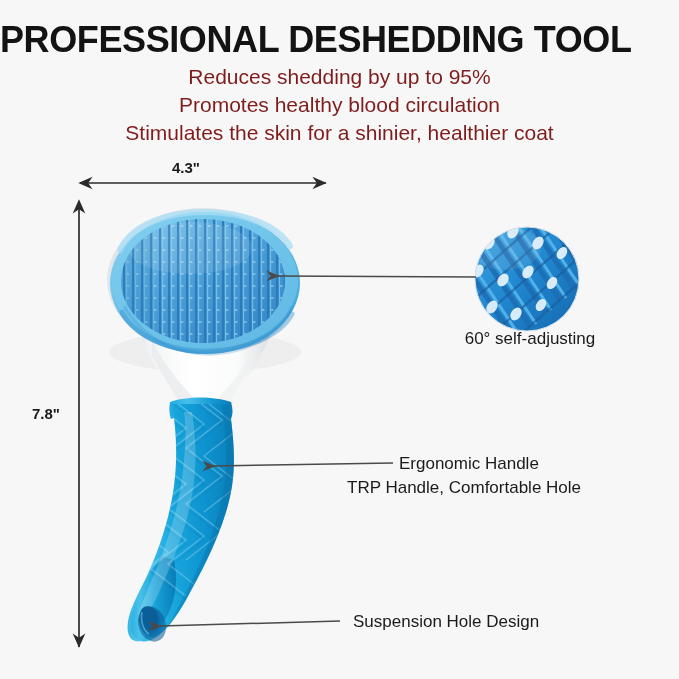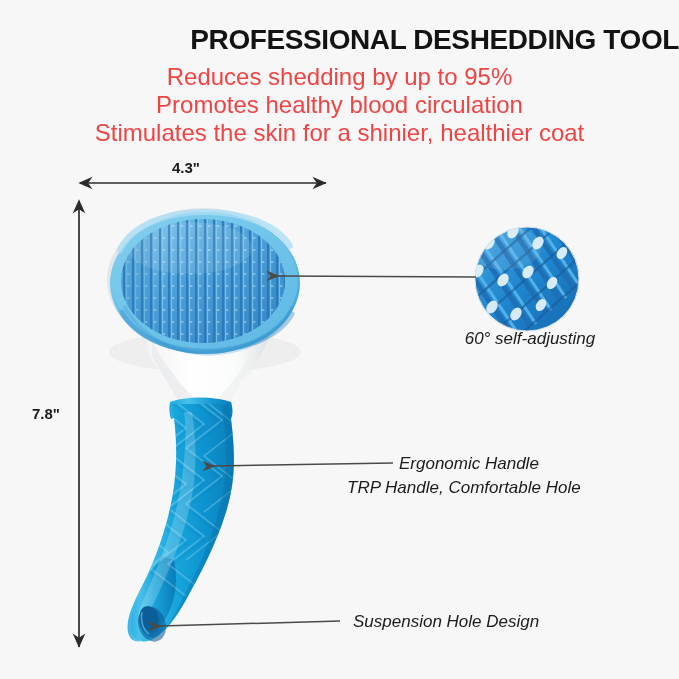--- a/index.html
+++ b/index.html
@@ -9,44 +9,44 @@
     font-family:"Liberation Sans", sans-serif;
     color:#1a1a1a;
     overflow:hidden;
     position:relative;
   }
   #stage{position:absolute;inset:0;width:679px;height:679px;}
 
   
   .title{
     position:absolute;left:0;top:18px;width:679px;
-    text-align:right;
-    font-size:28px;line-height:44px;
+    text-align:left;
+    font-size:36px;line-height:44px;
     font-weight:700;letter-spacing:-0.4px;
     color:#131313;
     white-space:nowrap;
   }
   .sub{
     position:absolute;left:0;width:679px;text-align:center;
-    font-size:24px;line-height:26px;color:#ef4444;font-weight:400;
+    font-size:21px;line-height:26px;color:#7f1d1d;font-weight:400;
   }
   .sub1{top:64px;}
   .sub2{top:92px;}
   .sub3{top:120px;}
 
   
   .dimlabel{
     position:absolute;font-size:15px;font-weight:700;color:#1a1a1a;
   }
   .dim-w-label{left:172px;top:159px;}
   .dim-h-label{left:32px;top:405px;}
 
   
   .callout{
-    position:absolute;font-size:17px;line-height:24px;color:#1b1b1b;font-weight:400;font-style:italic;
+    position:absolute;font-size:17px;line-height:24px;color:#1b1b1b;font-weight:400;
   }
   .callout-needles{left:430px;top:327px;width:200px;text-align:center;}
   .callout-needles .l2{display:block;}
   .callout-ergo{left:399px;top:452px;width:270px;text-align:left;}
   .callout-ergo .l2{display:block;margin-left:-52px;}
   .callout-susp{left:353px;top:610px;}
 
   svg.layer{position:absolute;left:0;top:0;width:679px;height:679px;}
 </style>
 </head>

